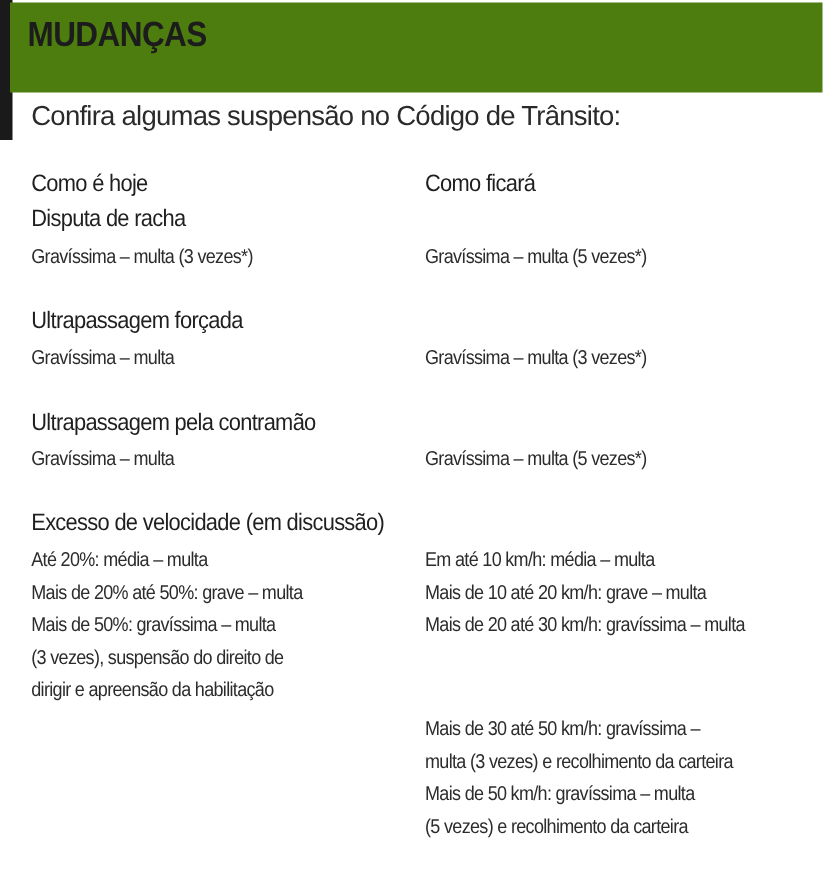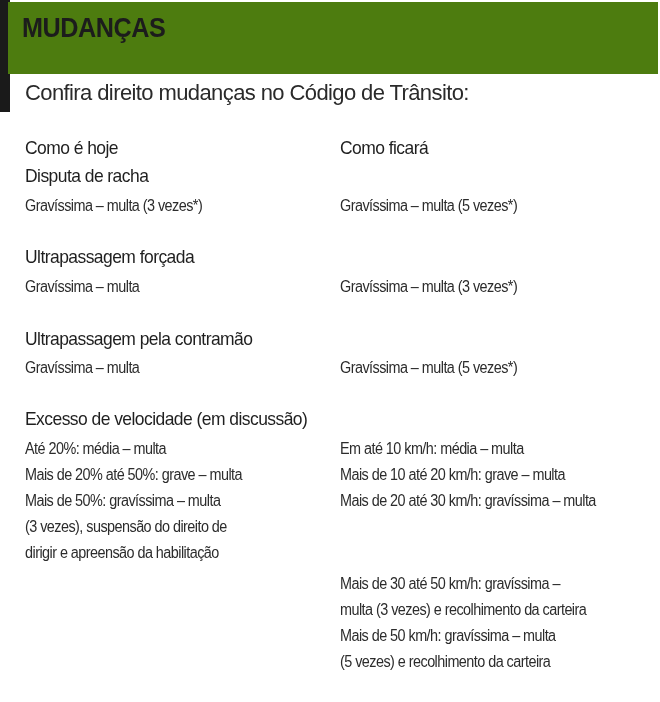--- a/index.html
+++ b/index.html
@@ -41,21 +41,21 @@
     .c2 { left: 340px; }
   </style>
 </head>
 <body>
 
 <div class="left-bar"></div>
 <div class="header">
   <div class="header-title">MUDANÇAS</div>
 </div>
 
-<div class="intro">Confira direito mudanças no Código de Trânsito:</div>
+<div class="intro">Confira algumas suspensão no Código de Trânsito:</div>
 
 <div class="t h c1" style="top:137px">Como é hoje</div>
 <div class="t h c2" style="top:137px">Como ficará</div>
 
 <div class="t h c1" style="top:165px">Disputa de racha</div>
 <div class="t b c1" style="top:197px">Gravíssima – multa (3 vezes*)</div>
 <div class="t b c2" style="top:197px">Gravíssima – multa (5 vezes*)</div>
 
 <div class="t h c1" style="top:246px">Ultrapassagem forçada</div>
 <div class="t b c1" style="top:278px">Gravíssima – multa</div>

